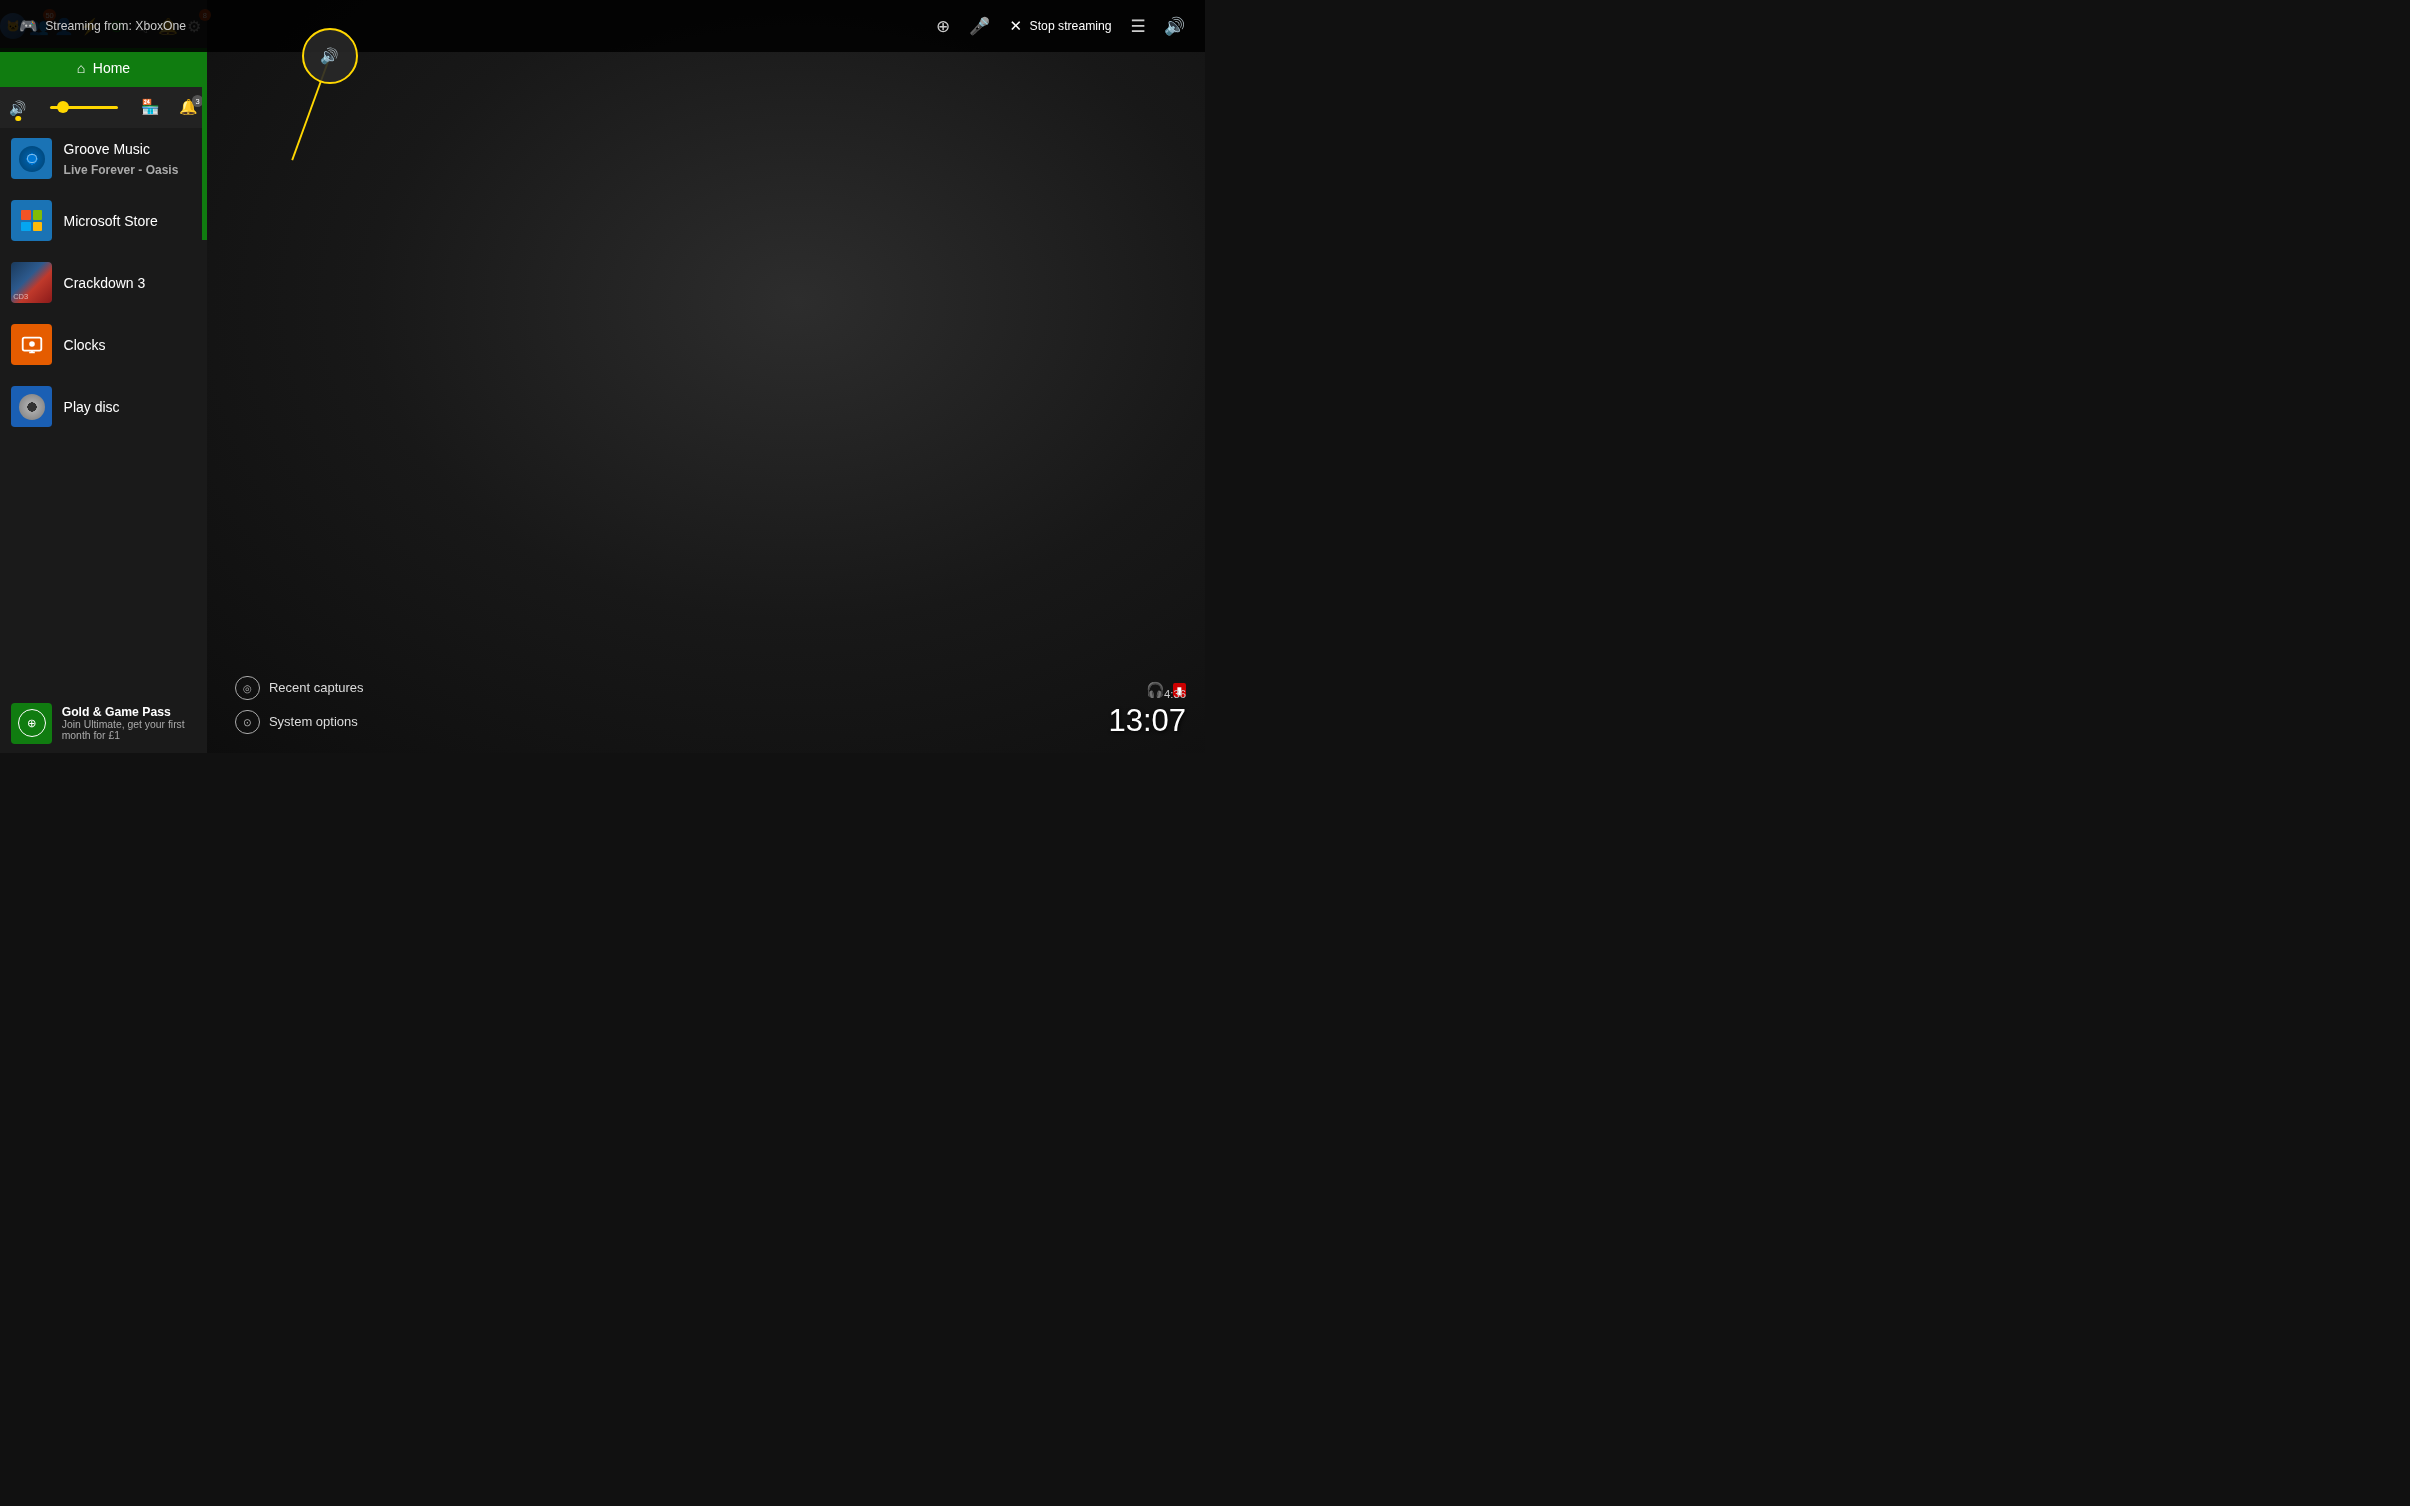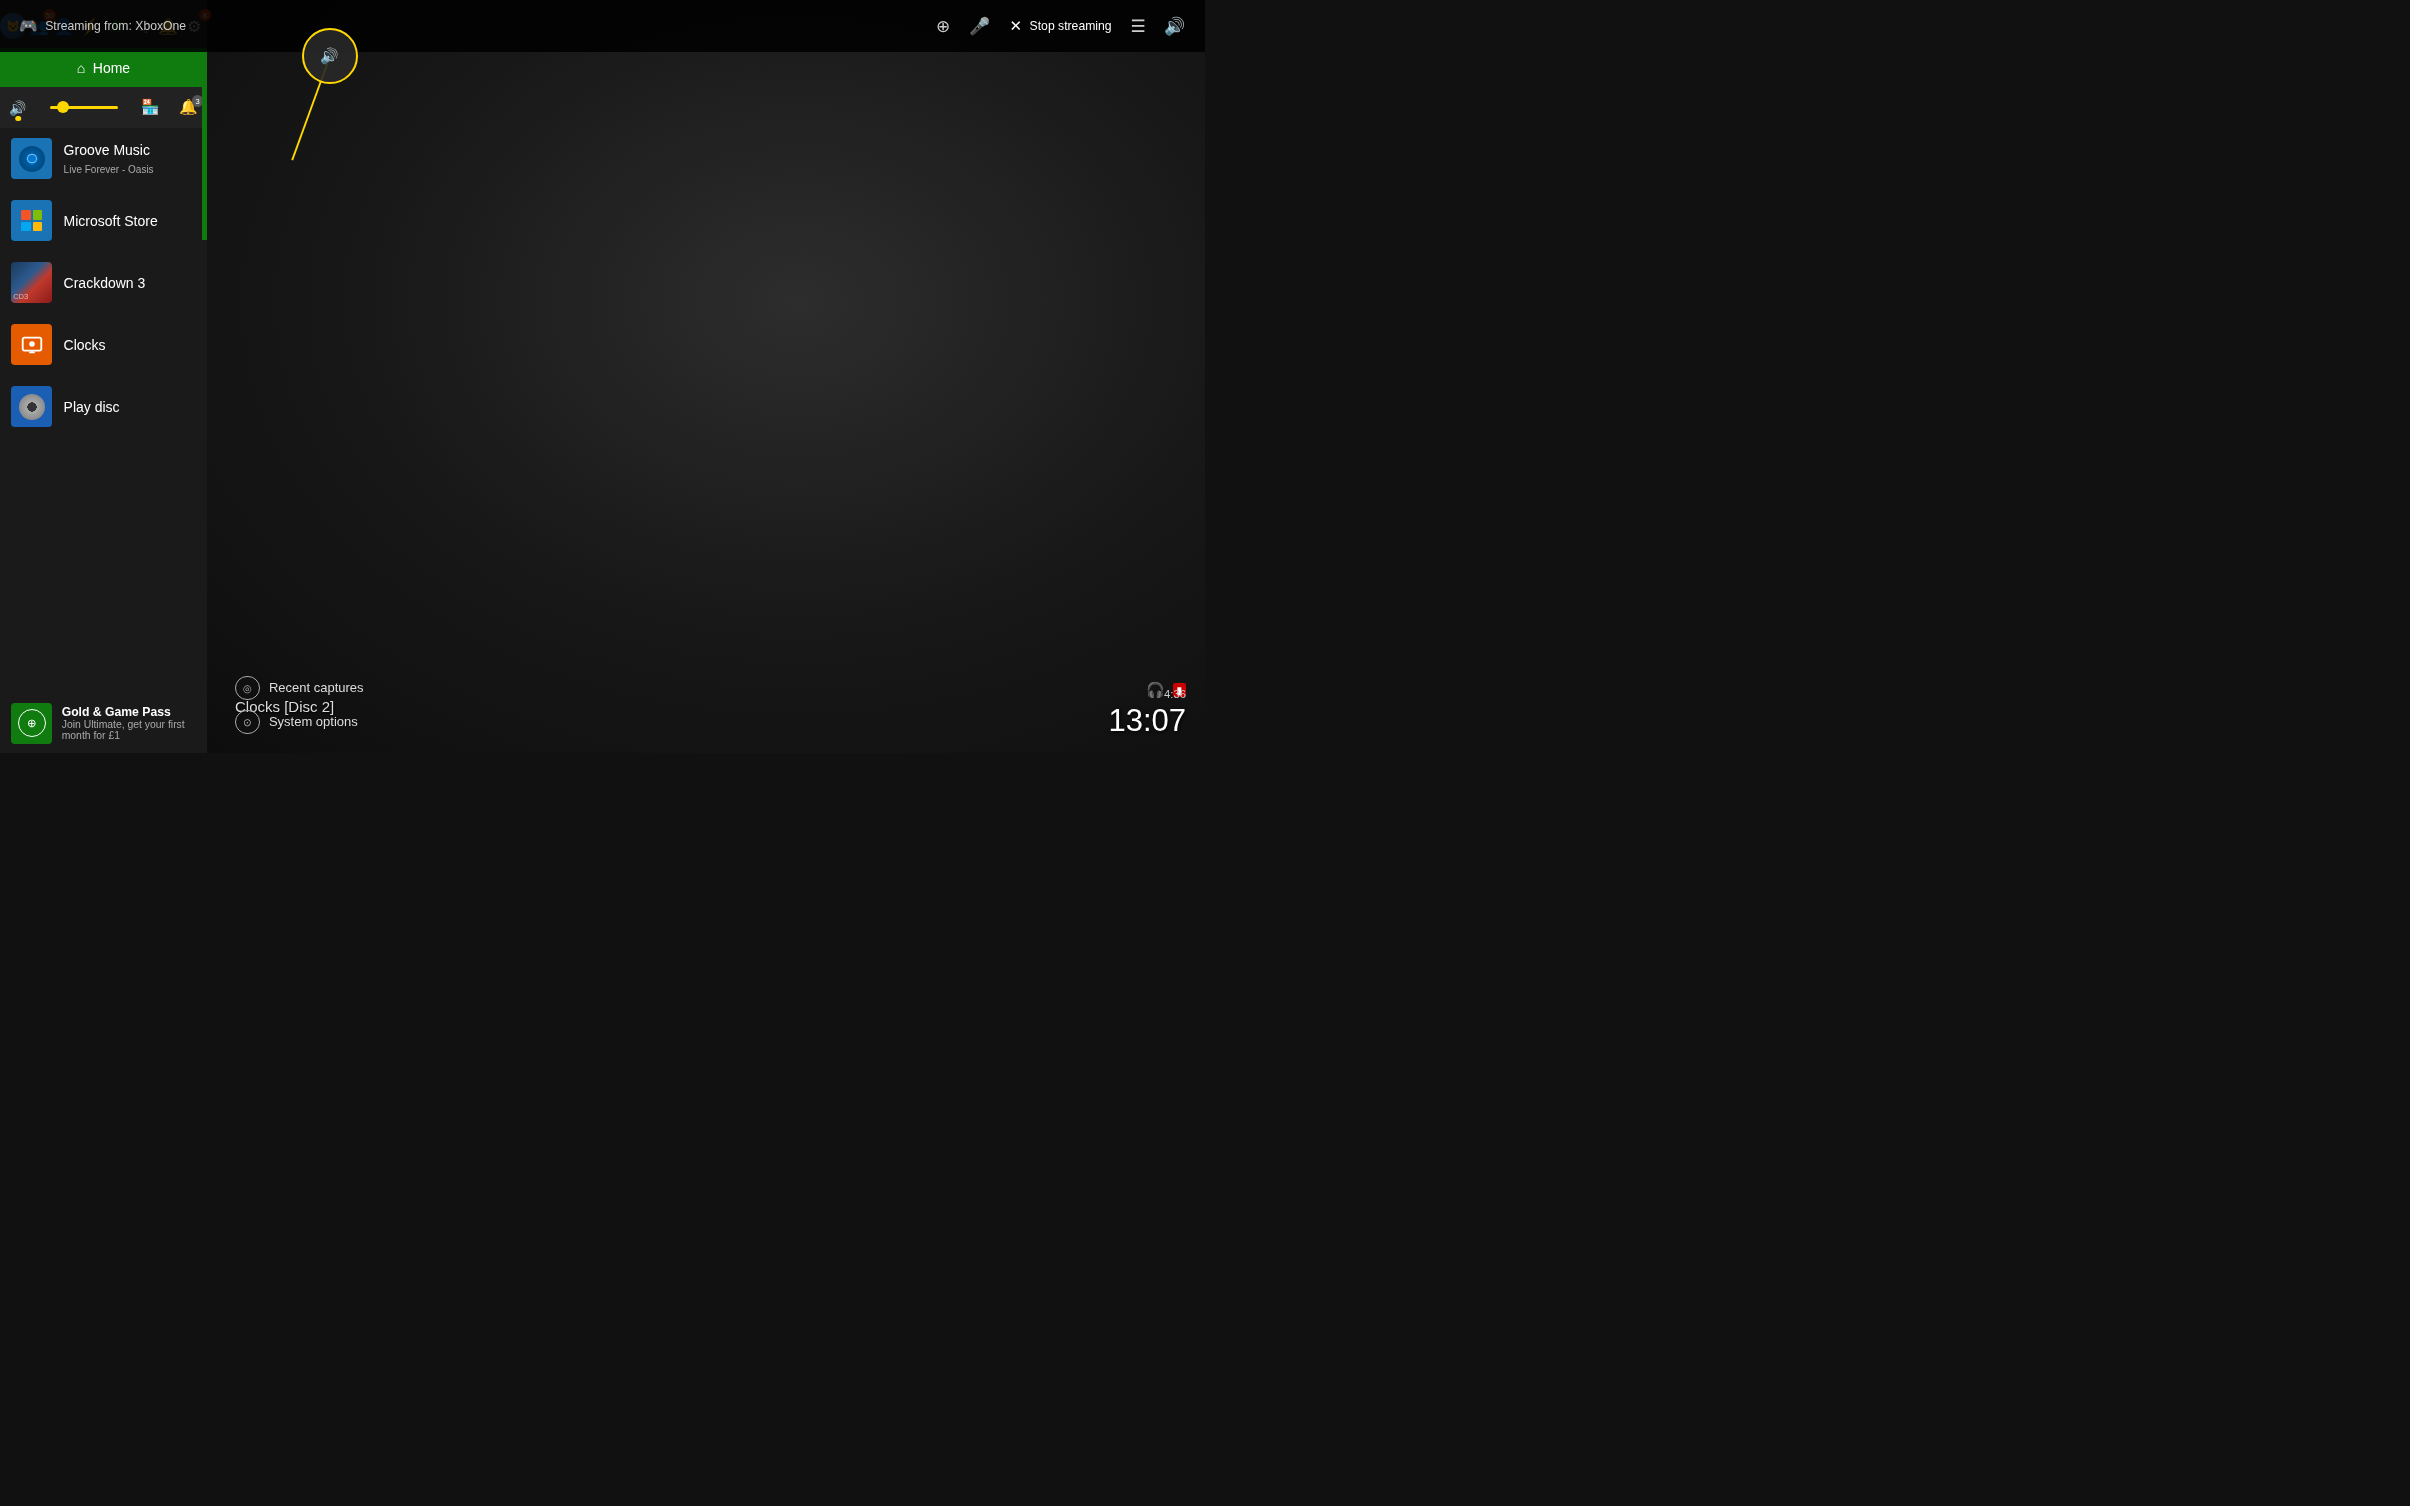--- a/index.html
+++ b/index.html
@@ -227,23 +227,24 @@
     }
     .menu-item-text {
       flex: 1;
     }
     .menu-item-title {
       font-size: 14px;
       font-weight: 500;
       color: #fff;
     }
     .menu-item-subtitle {
-      font-size: 10px;
+      font-size: 12px;
       color: #aaa;
       margin-top: 6px;
+      font-weight: bold;
     }
 
     
     .game-pass-item {
       display: flex;
       align-items: center;
       gap: 9.4px;
       padding: 9.4px 11.3px;
       cursor: pointer;
       margin-top: 3.8px;
@@ -648,21 +649,20 @@
       <div class="title">Gold &amp; Game Pass</div>
       <div class="subtitle">Join Ultimate, get your first month for £1</div>
     </div>
   </div>
 </div>
 
 <div class="sidebar-accent"></div>
 
 <div class="content-area">
   <div class="now-playing-text">
-    <div class="now-playing-subtitle">Clocks [Disc 2]</div>
   </div>
 </div>
 
 <div class="bottom-overlay">
   <div class="overlay-item">
     <div class="overlay-item-icon">◎</div>
     <span>Recent captures</span>
   </div>
   <div class="overlay-item">
     <div class="overlay-item-icon">⊙</div>

